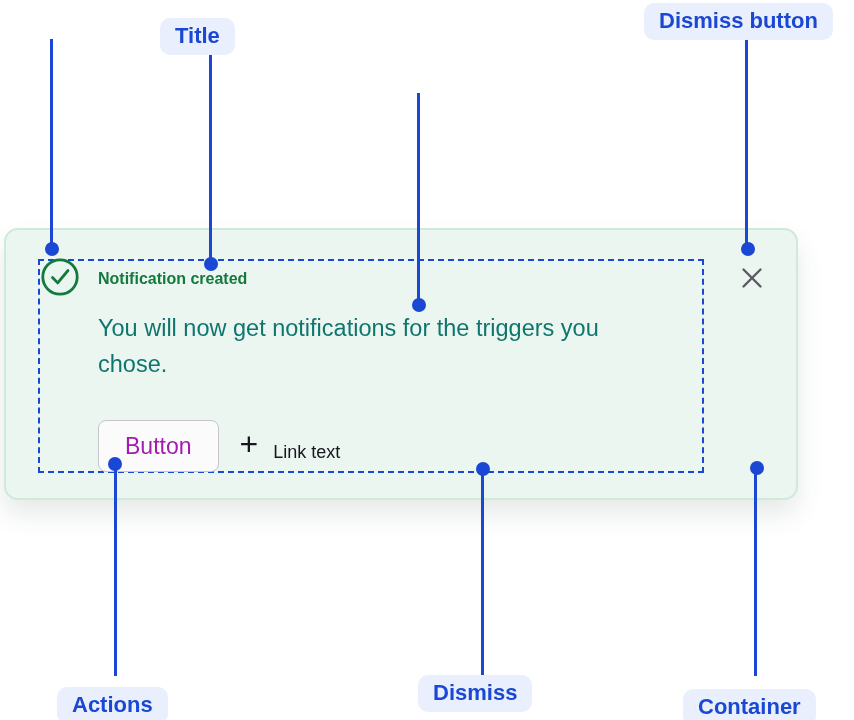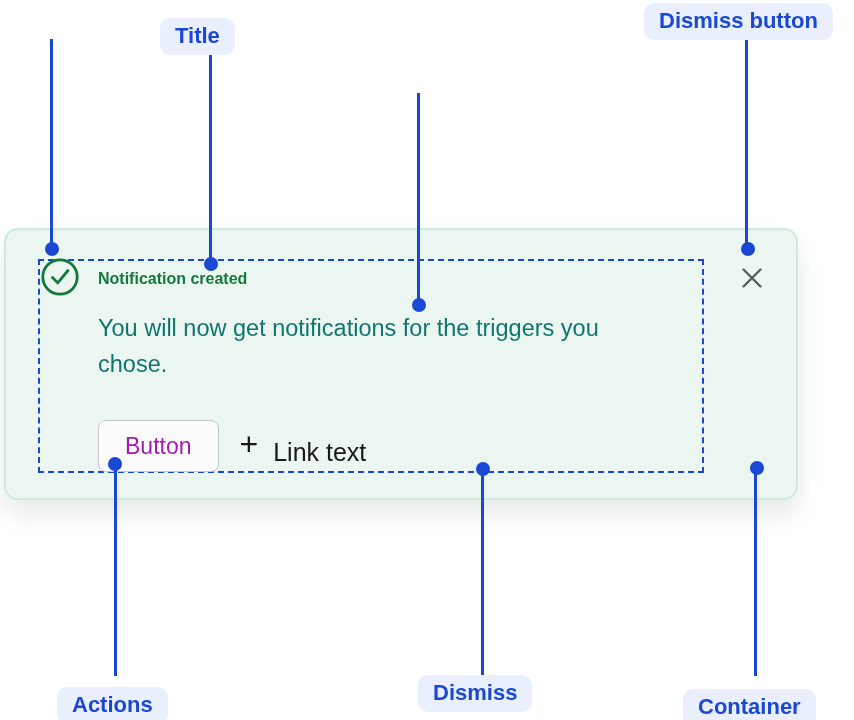--- a/index.html
+++ b/index.html
@@ -151,21 +151,21 @@
   }
   .link-plus {
     font-size: 32px;
     font-weight: 400;
     line-height: 1;
     margin-right: 15px;
     position: relative;
     top: -2px;
   }
   .link-label {
-    font-size: 25px;
+    font-size: 18px;
     font-weight: 500;
     margin-top: 12px;
   }
 
   .dismiss-btn {
     position: absolute;
     left: 728px;
     top: 31px;
     width: 36px;
     height: 36px;

